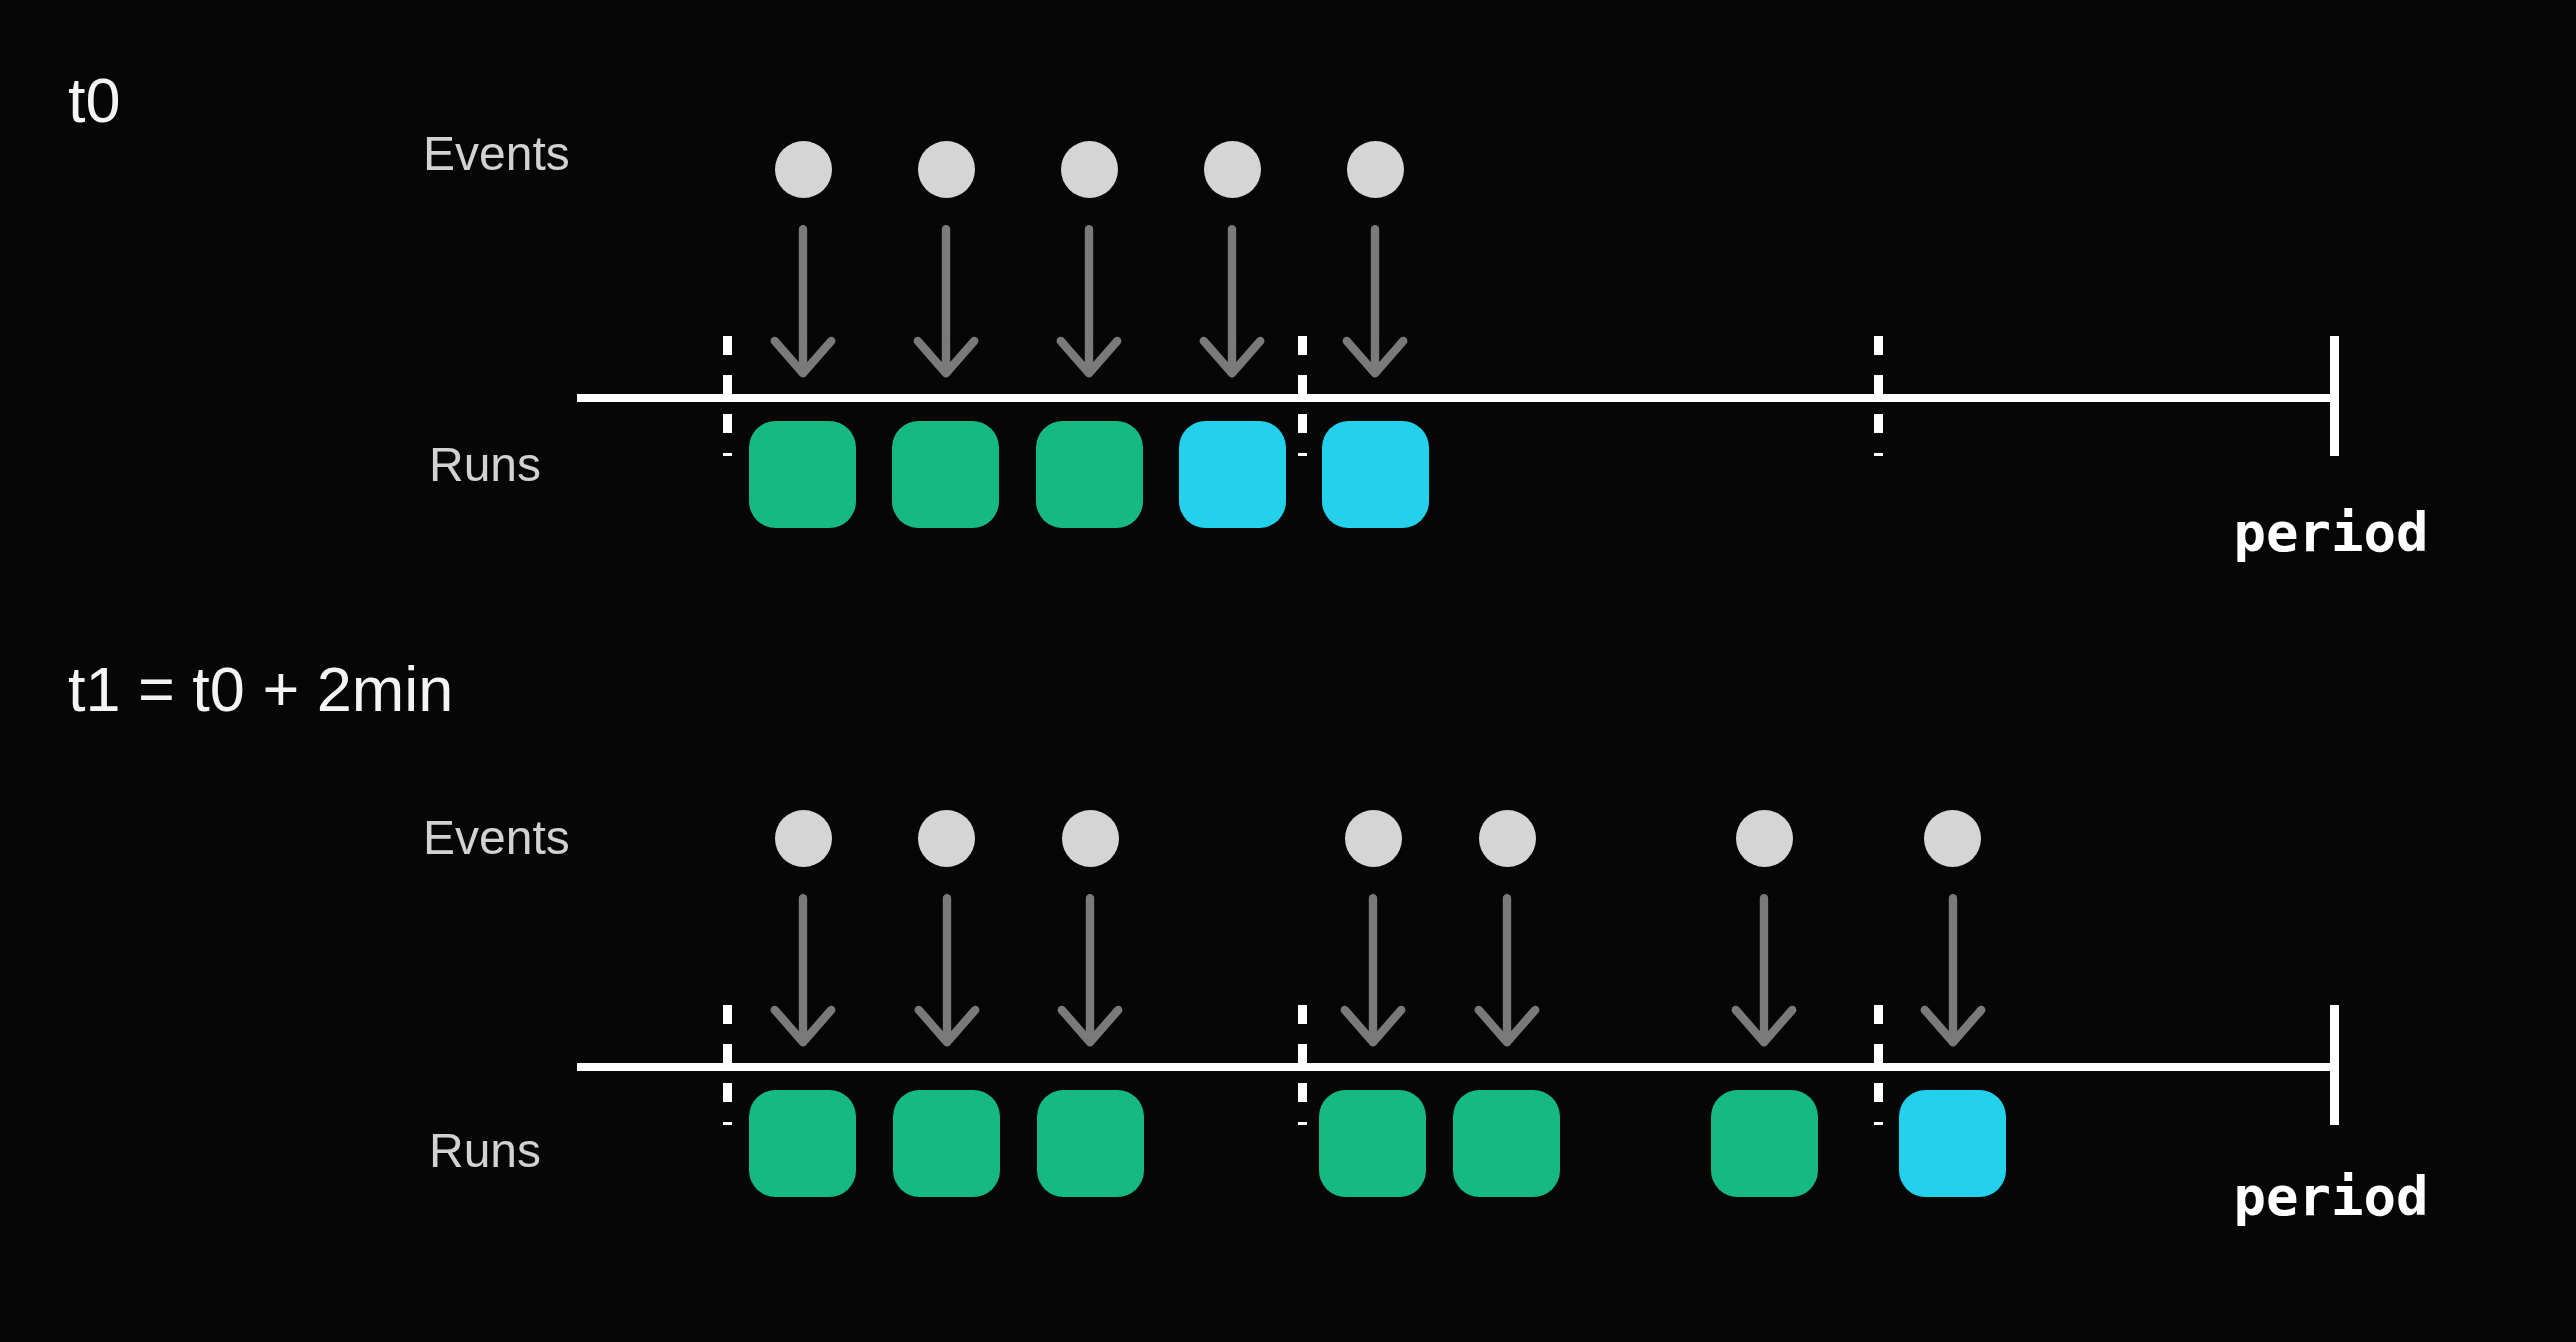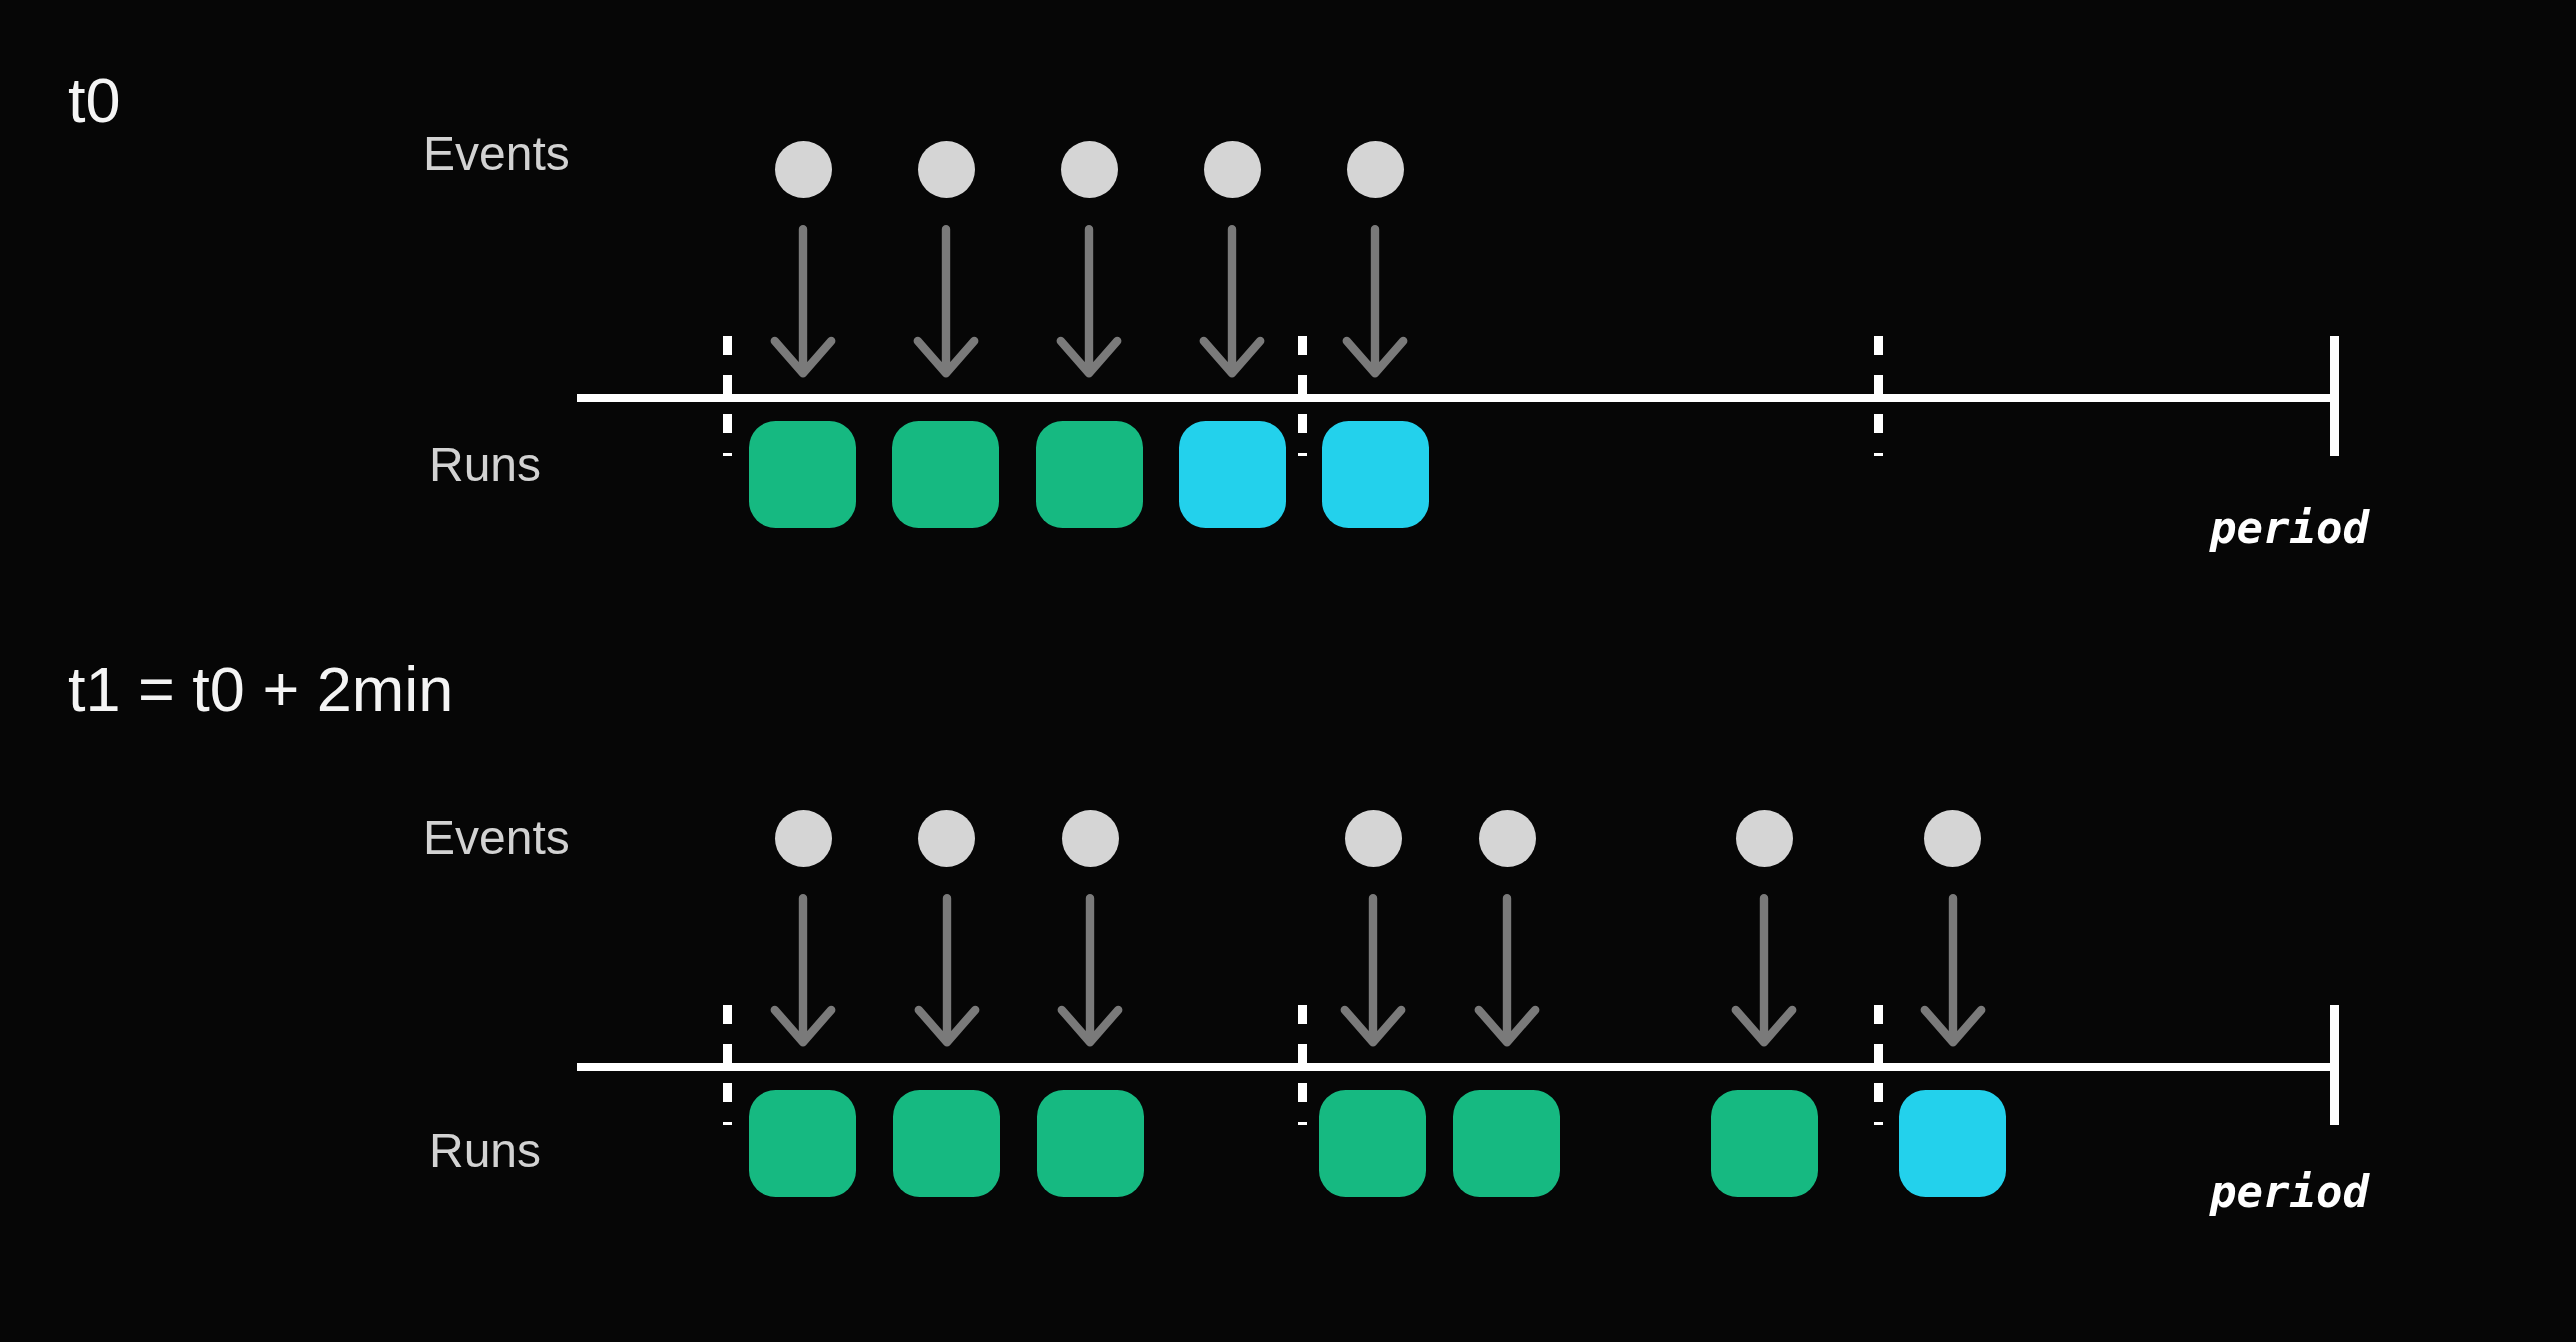--- a/index.html
+++ b/index.html
@@ -34,23 +34,23 @@
   .d1 .dash-tick{top:1005px;}
   .event-dot{width:57px;height:57px;border-radius:50%;background:var(--event-dot);}
   .d0 .event-dot{top:141px;}
   .d1 .event-dot{top:810px;}
   .arrow{width:66px;height:155px;}
   .d0 .arrow{top:225px;}
   .d1 .arrow{top:894px;}
   .run-box{width:107px;height:107px;border-radius:26.6px;}
   .d0 .run-box{top:421px;}
   .d1 .run-box{top:1090px;}
-  .period-label{left:2210px;width:242px;text-align:left;
+  .period-label{left:2210px;width:242px;text-align:center;
     font-family:"DejaVu Sans Mono","Liberation Mono",monospace;
-    font-weight:700;font-size:44px;line-height:1;color:var(--line);font-style:italic;}
+    font-weight:700;font-size:54px;line-height:1;color:var(--line);}
   .d0 .period-label{top:506px;}
   .d1 .period-label{top:1170px;}
 </style>
 </head>
 <body>
 
 <div class="stage">
 
   <section class="diagram d0">
     <h2 class="abs title">t0</h2>

